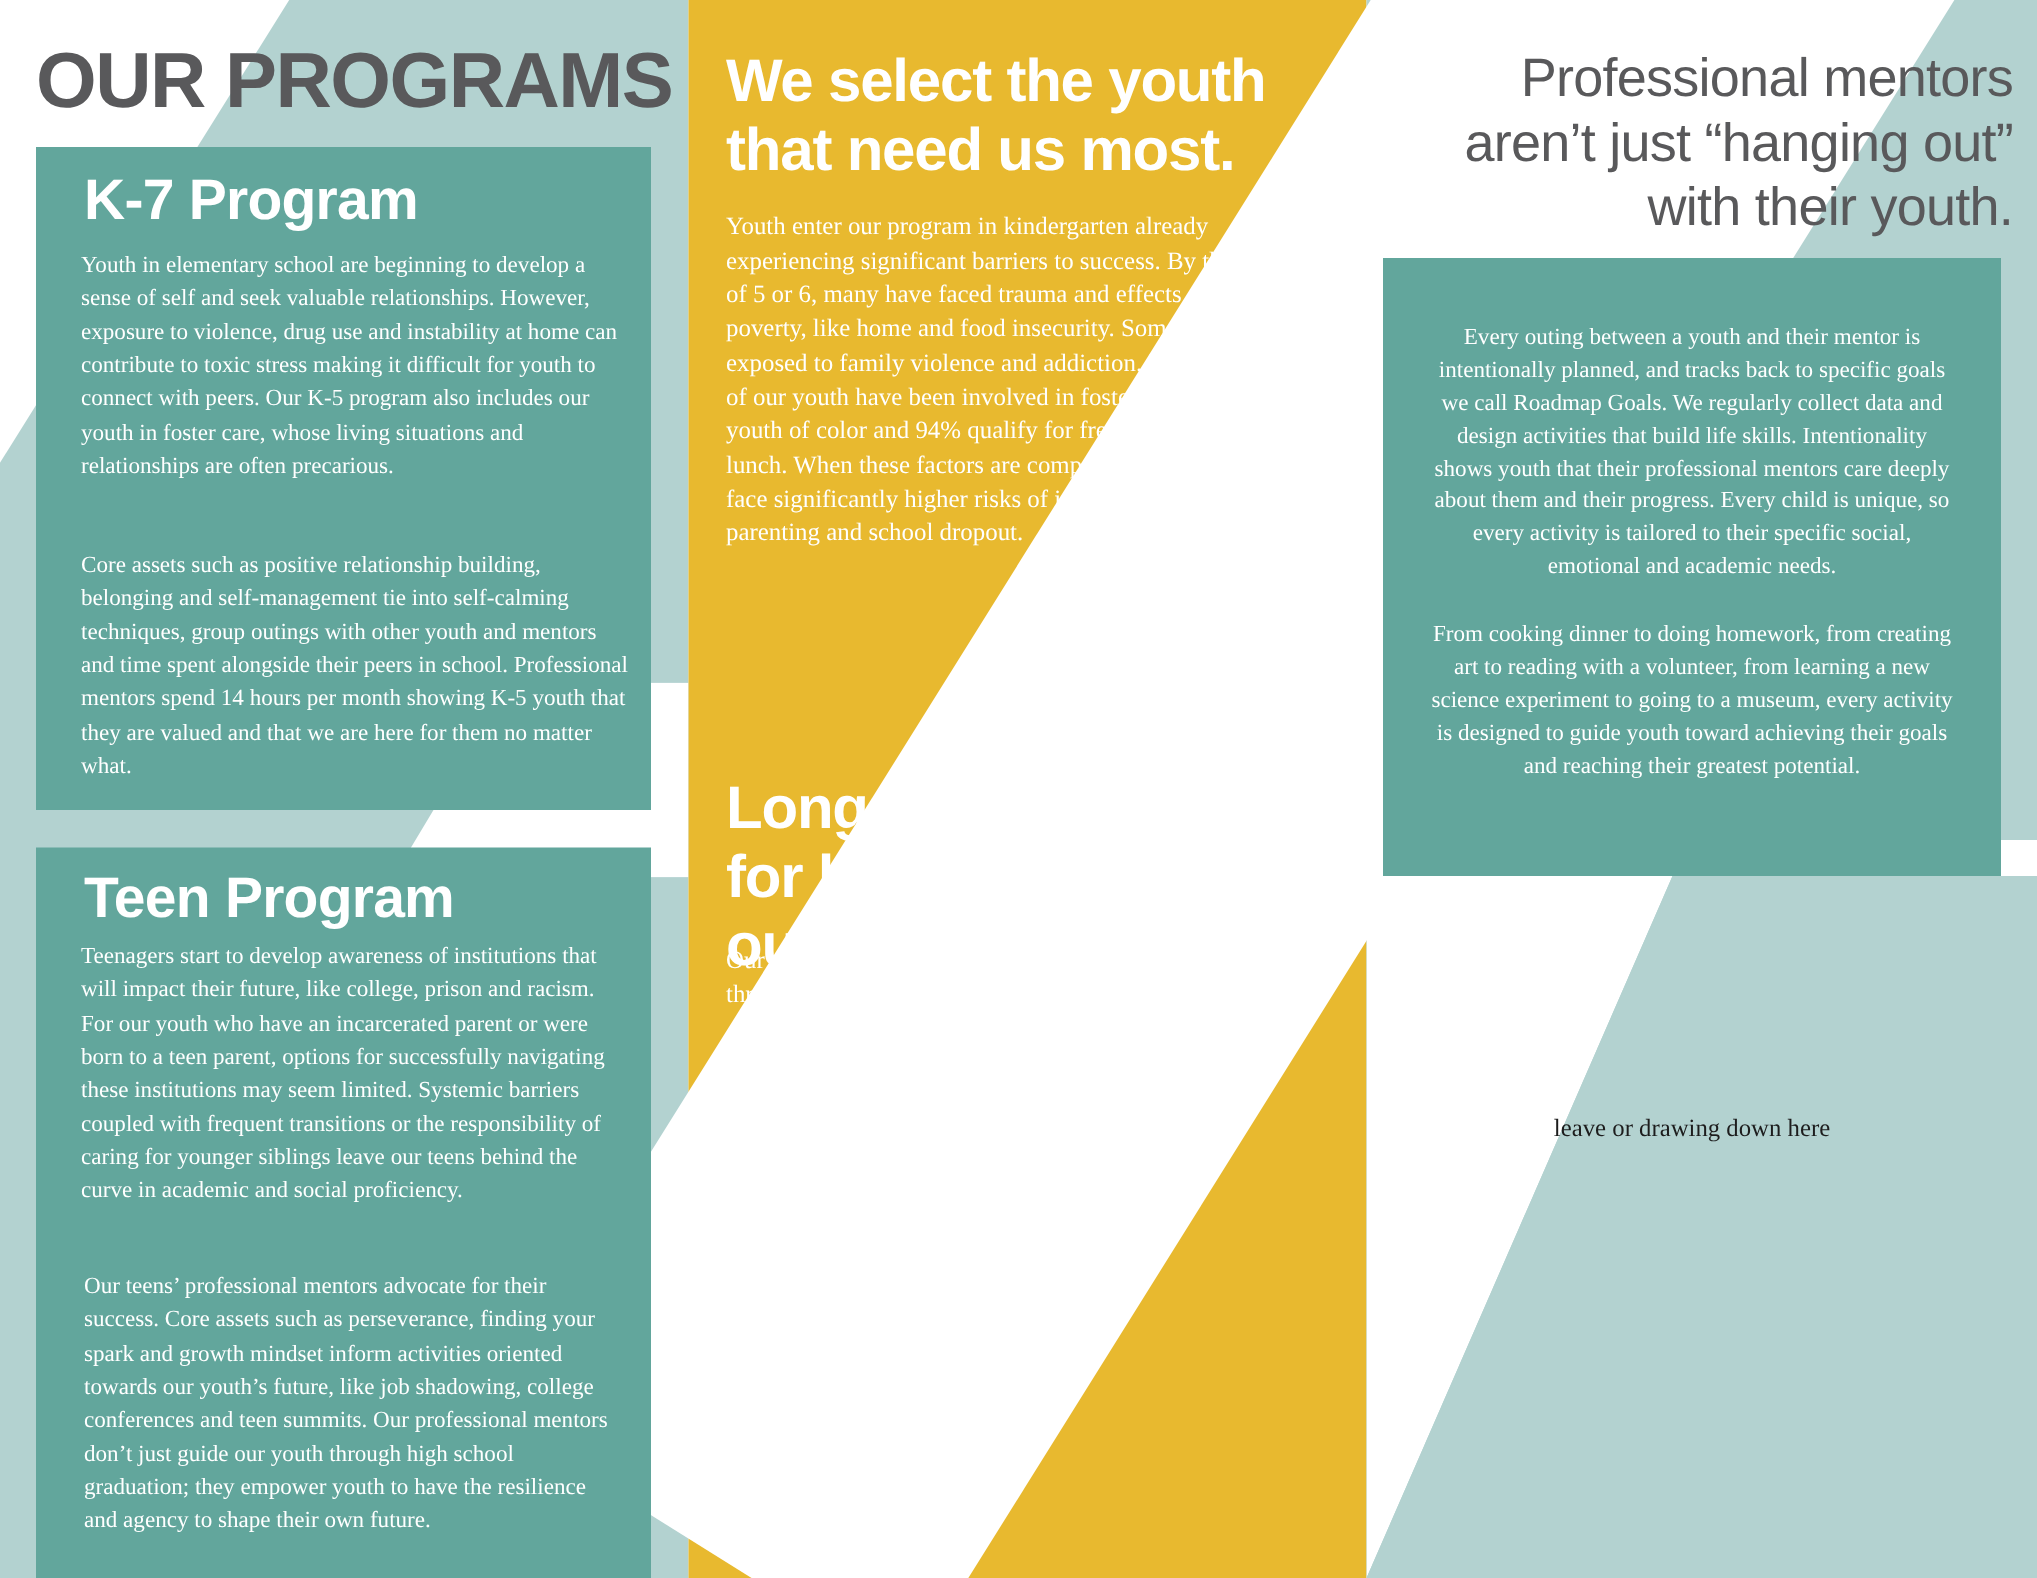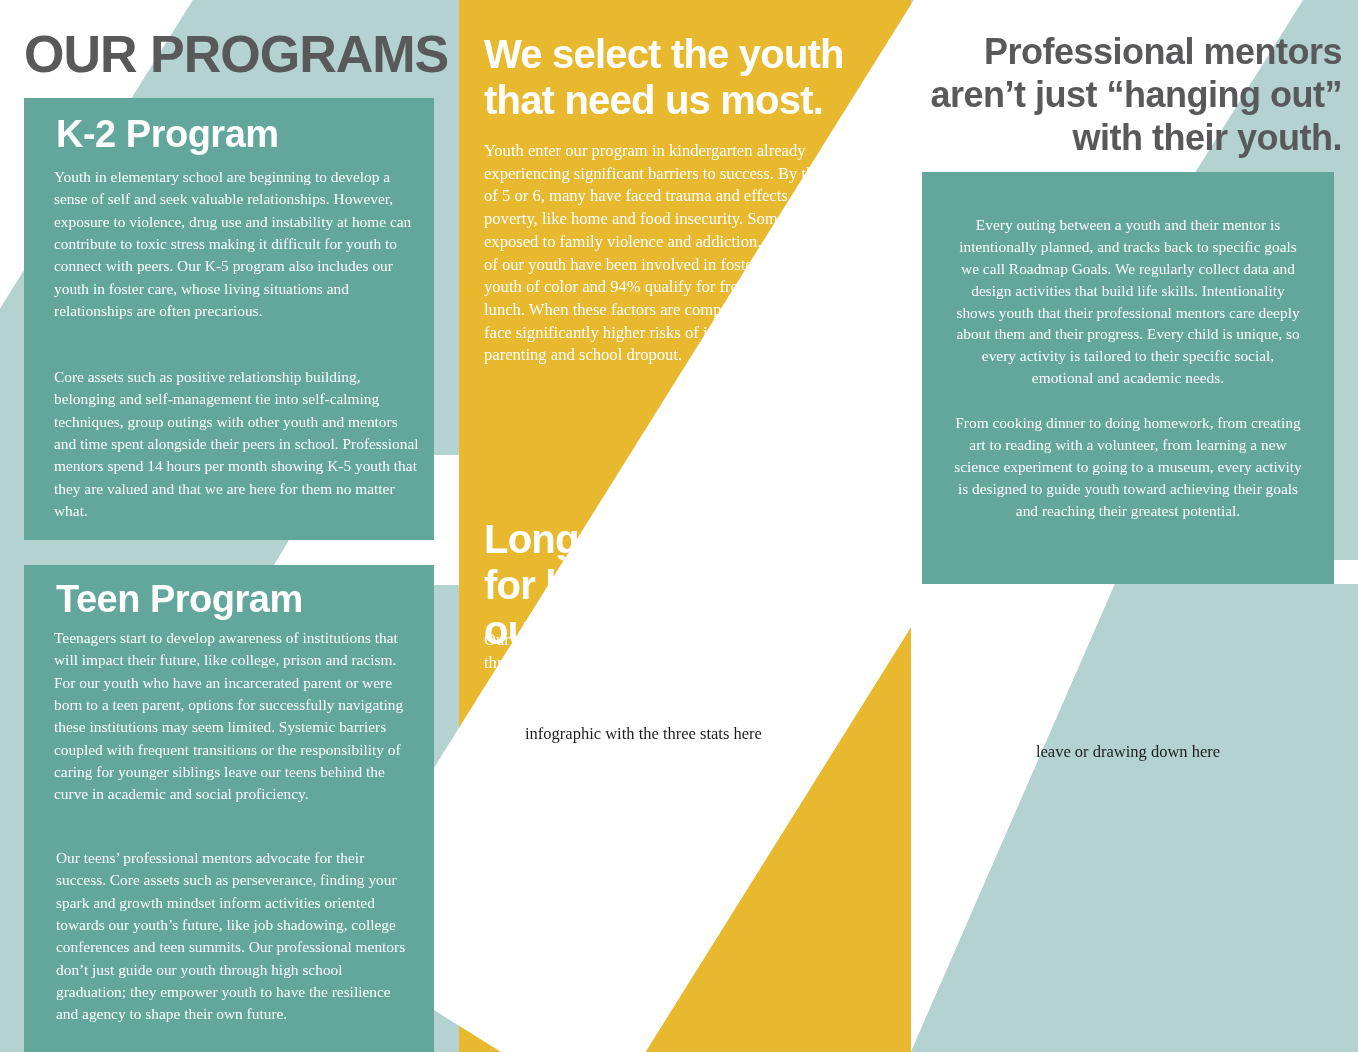--- a/index.html
+++ b/index.html
@@ -115,21 +115,21 @@
     line-height:1.38;
     color:#1d1d1d;
   }
   .note-1 { left:525px; top:427px; width:310px; }
   .note-2 { left:525px; top:723px; width:340px; }
 
   
   .right-heading {
     position:absolute; left:930px; top:30px; width:412px;
     font-family:"Liberation Sans", sans-serif;
-    font-weight:bold;
+    font-weight:normal;
     font-size:36px;
     line-height:1.2;
     letter-spacing:-0.5px;
     color:#59595b;
     text-align:right;
   }
   .panel-right { left:922px; top:172px; width:412px; height:412px; }
 
   .right-text {
     font-family:"Liberation Serif", serif;
@@ -160,37 +160,36 @@
 
   <div class="diag diag-left"></div>
   <div class="wedge-left"></div>
   <div class="diag diag-right"></div>
   <div class="wedge-right"></div>
   <div class="wedge-right-teal"></div>
 
   <div class="our-programs">OUR PROGRAMS</div>
 
   <div class="panel panel-k5">
-    <div class="panel-heading k5-heading">K-2 Program</div>
+    <div class="panel-heading k5-heading">K-7 Program</div>
     <div class="body-text k5-p1">Youth in elementary school are beginning to develop a sense of self and seek valuable relationships. However, exposure to violence, drug use and instability at home can contribute to toxic stress making it difficult for youth to connect with peers. Our K-5 program also includes our youth in foster care, whose living situations and relationships are often precarious.</div>
     <div class="body-text k5-p2">Core assets such as positive relationship building, belonging and self-management tie into self-calming techniques, group outings with other youth and mentors and time spent alongside their peers in school. Professional mentors spend 14 hours per month showing K-5 youth that they are valued and that we are here for them no matter what.</div>
   </div>
 
   <div class="panel panel-teen">
     <div class="panel-heading teen-heading">Teen Program</div>
     <div class="body-text teen-p1">Teenagers start to develop awareness of institutions that will impact their future, like college, prison and racism. For our youth who have an incarcerated parent or were born to a teen parent, options for successfully navigating these institutions may seem limited. Systemic barriers coupled with frequent transitions or the responsibility of caring for younger siblings leave our teens behind the curve in academic and social proficiency.</div>
     <div class="body-text teen-p2">Our teens’ professional mentors advocate for their success. Core assets such as perseverance, finding your spark and growth mindset inform activities oriented towards our youth’s future, like job shadowing, college conferences and teen summits. Our professional mentors don’t just guide our youth through high school graduation; they empower youth to have the resilience and agency to shape their own future.</div>
   </div>
 
   <div class="mid-heading mid-h1">We select the youth that need us most.</div>
   <div class="mid-text mid-p1">Youth enter our program in kindergarten already experiencing significant barriers to success. By the age of 5 or 6, many have faced trauma and effects of poverty, like home and food insecurity. Some have been exposed to family violence and addiction. Forty percent of our youth have been involved in foster care, 94% are youth of color and 94% qualify for free or reduced lunch. When these factors are compounded, our youth face significantly higher risks of incarceration, early parenting and school dropout.</div>
 
   <div class="mid-heading mid-h2">Long-term mentoring for long-term outcomes.</div>
   <div class="mid-text mid-p2">Our youth have made remarkable progress toward our three long-term goals:</div>
-  <div class="note note-2">infographic with the three stats here</div>
 
   <div class="right-heading">Professional mentors aren’t just “hanging out” with their youth.</div>
 
   <div class="panel panel-right">
     <div class="right-text right-p1">Every outing between a youth and their mentor is intentionally planned, and tracks back to specific goals we call Roadmap Goals. We regularly collect data and design activities that build life skills. Intentionality shows youth that their professional mentors care deeply about them and their progress. Every child is unique, so every activity is tailored to their specific social, emotional and academic needs.</div>
     <div class="right-text right-p2">From cooking dinner to doing homework, from creating art to reading with a volunteer, from learning a new science experiment to going to a museum, every activity is designed to guide youth toward achieving their goals and reaching their greatest potential.</div>
   </div>
 
   <div class="note-3">leave or drawing down here</div>
 

